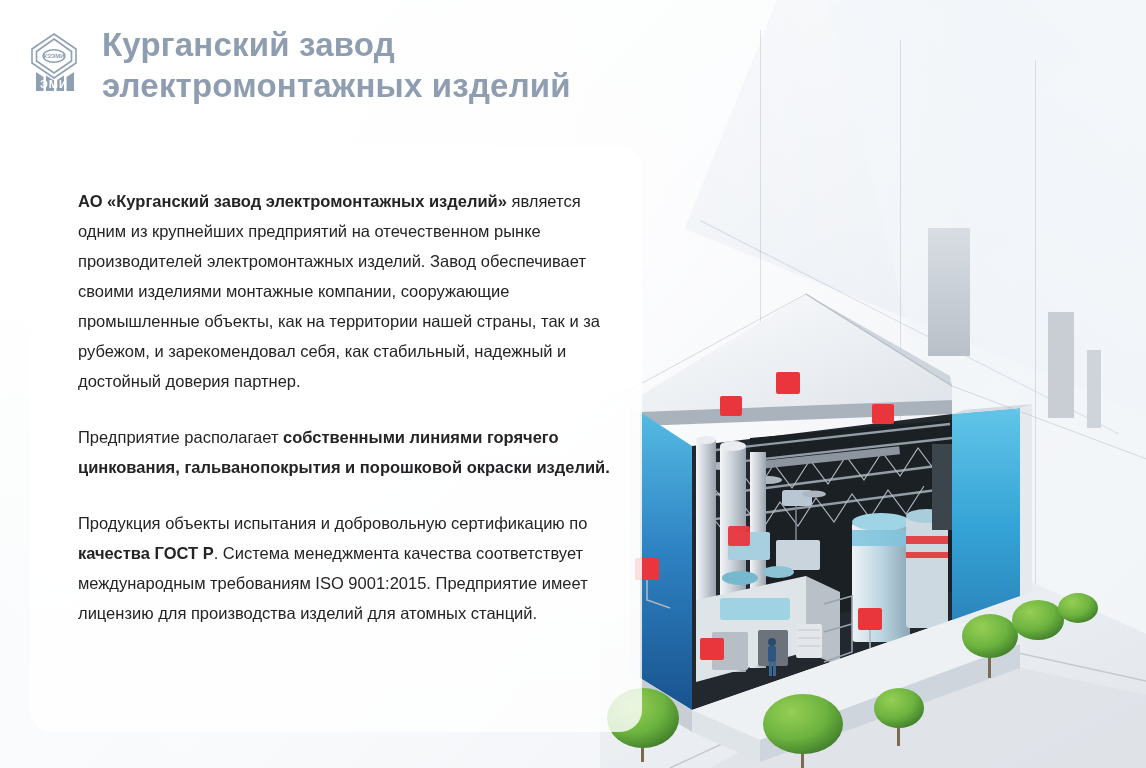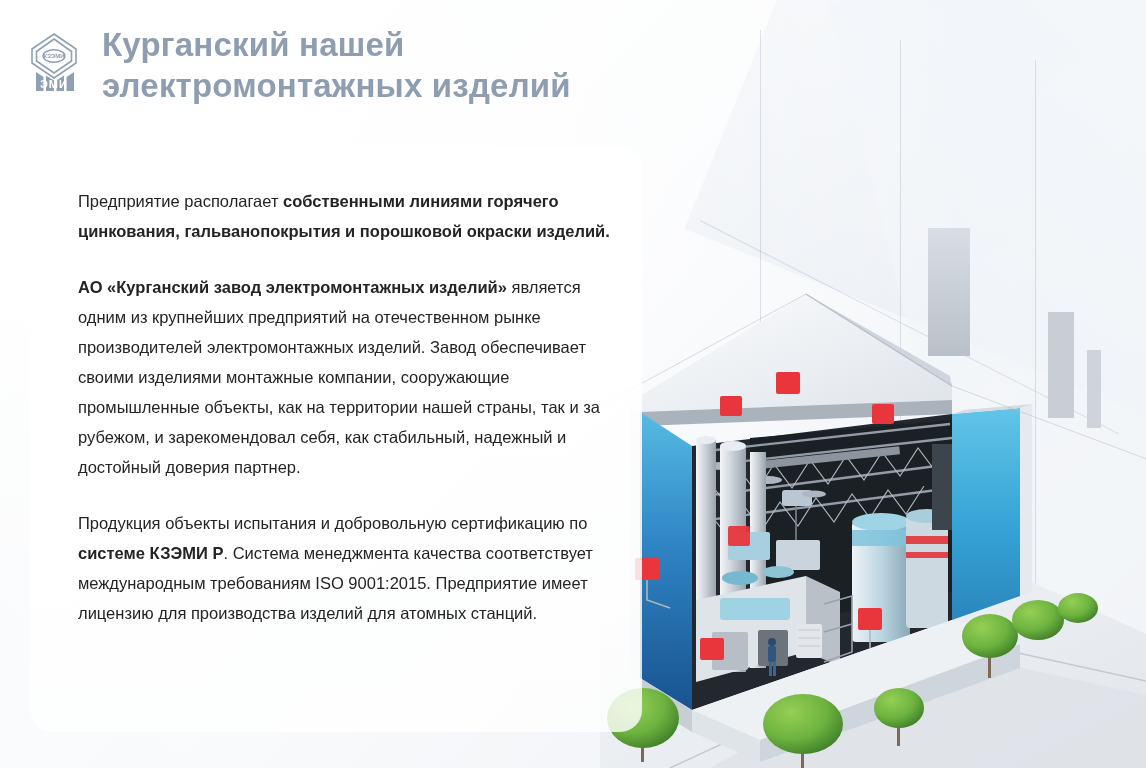--- a/index.html
+++ b/index.html
@@ -83,32 +83,32 @@
         <text x="26" y="26.4" text-anchor="middle" font-family="Liberation Sans, sans-serif" font-size="6" font-weight="700" fill="#8fa0b4">КЗЭМИ</text>
         <g fill="#8fa0b4">
           <path d="M8 40 L15.5 45 L15.5 59 L8 59 Z"></path>
           <path d="M18 43.5 L26 48.5 L26 59 L18 59 Z"></path>
           <path d="M28.5 48.5 L36 43.5 L36 59 L28.5 59 Z"></path>
           <path d="M38.5 45 L46 40 L46 59 L38.5 59 Z"></path>
         </g>
         <text x="26" y="56" text-anchor="middle" font-family="Liberation Sans, sans-serif" font-size="11" font-weight="700" fill="#ffffff" letter-spacing="1">ЭМИ</text>
       </svg>
     </div>
-    <h1 id="title">Курганский нашей
+    <h1 id="title">Курганский завод
 электромонтажных изделий</h1>
   </div>
 
   <div id="card"></div>
 
   <div id="copy">
+    <p><b>АО «Курганский завод электромонтажных изделий»</b><span> является одним из крупнейших предприятий на отечественном рынке производителей электромонтажных изделий. Завод обеспечивает своими изделиями монтажные компании, сооружающие промышленные объекты, как на территории нашей страны, так и за рубежом, и зарекомендовал себя, как стабильный, надежный и достойный доверия партнер.</span></p>
+
     <p><span>Предприятие располагает </span><b>собственными линиями горячего цинкования, гальванопокрытия и порошковой окраски изделий.</b></p>
 
-    <p><b>АО «Курганский завод электромонтажных изделий»</b><span> является одним из крупнейших предприятий на отечественном рынке производителей электромонтажных изделий. Завод обеспечивает своими изделиями монтажные компании, сооружающие промышленные объекты, как на территории нашей страны, так и за рубежом, и зарекомендовал себя, как стабильный, надежный и достойный доверия партнер.</span></p>
-
-    <p><span>Продукция объекты испытания и добровольную сертификацию по </span><b>системе КЗЭМИ Р</b><span>. Система менеджмента качества соответствует международным требованиям ISO 9001:2015. Предприятие имеет лицензию для производства изделий для атомных станций.</span></p>
+    <p><span>Продукция объекты испытания и добровольную сертификацию по </span><b>качества ГОСТ Р</b><span>. Система менеджмента качества соответствует международным требованиям ISO 9001:2015. Предприятие имеет лицензию для производства изделий для атомных станций.</span></p>
   </div>
 
   <div id="illo">
     <svg viewBox="0 0 560 568" width="560" height="568" aria-hidden="true">
       <defs>
         <linearGradient id="gBlueL" x1="0" y1="0" x2="0" y2="1">
           <stop offset="0%" stop-color="#55bbe3"></stop>
           <stop offset="45%" stop-color="#2f84c4"></stop>
           <stop offset="100%" stop-color="#18538f"></stop>
         </linearGradient>

